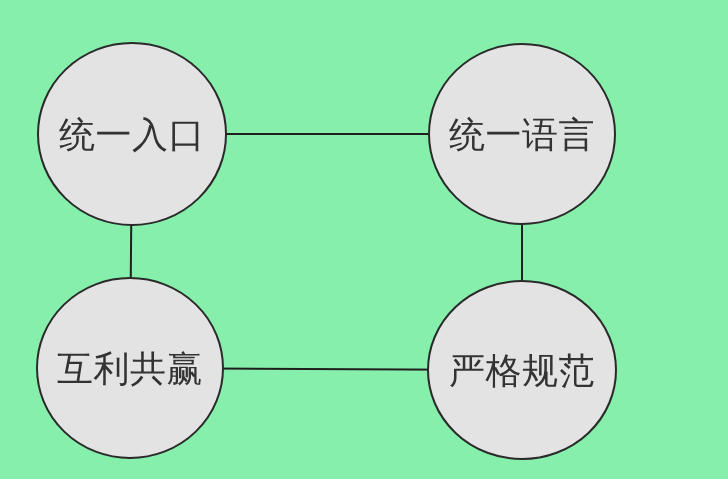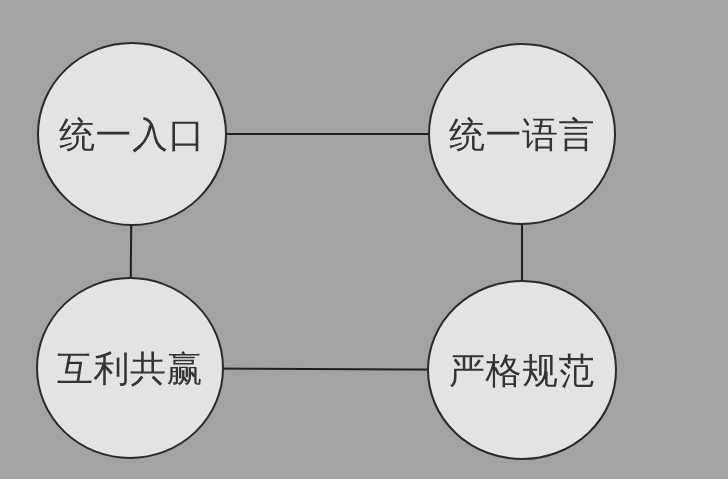--- a/index.html
+++ b/index.html
@@ -4,21 +4,21 @@
 <style>
   html, body {
     margin: 0;
     padding: 0;
     background: #ffffff;
   }
   .stage {
     position: relative;
     width: 728px;
     height: 479px;
-    background: #a3a3a3;
+    background: #86efac;
     overflow: hidden;
     font-family: "Liberation Serif", "DejaVu Serif", serif;
   }
   #diagram {
     display: block;
     width: 728px;
     height: 479px;
   }
   #diagram text {
     font-family: "Liberation Serif", "DejaVu Serif", serif;

